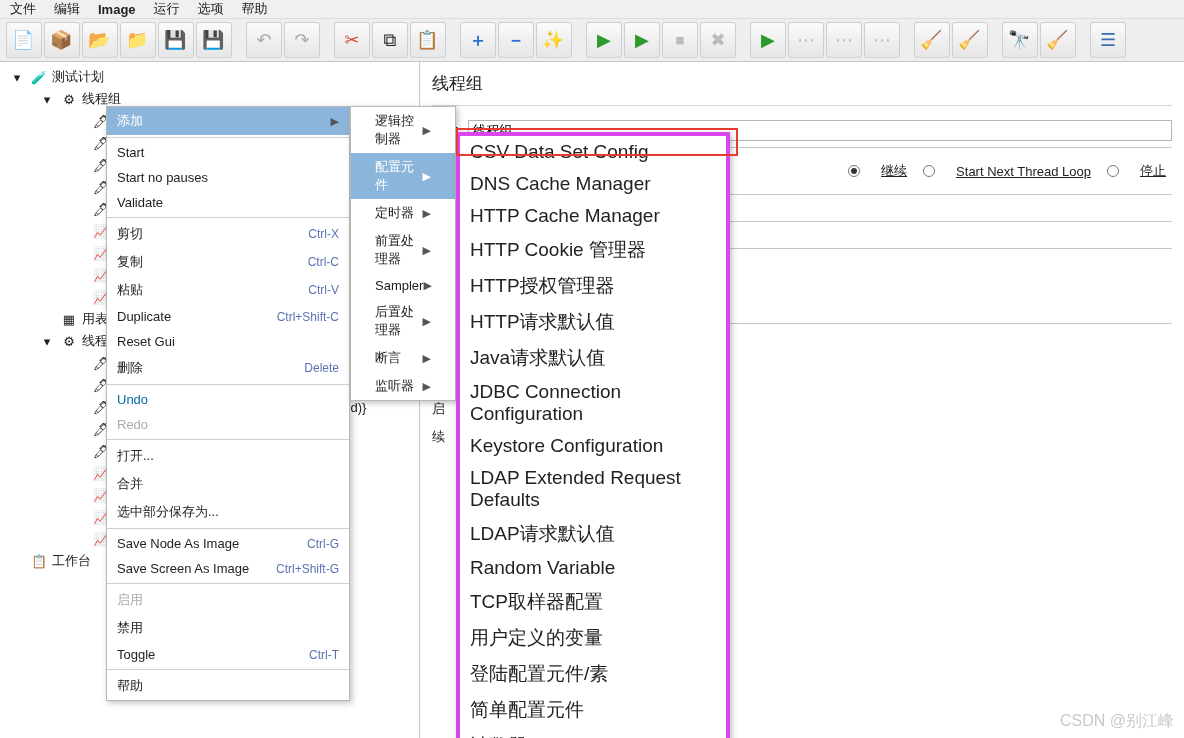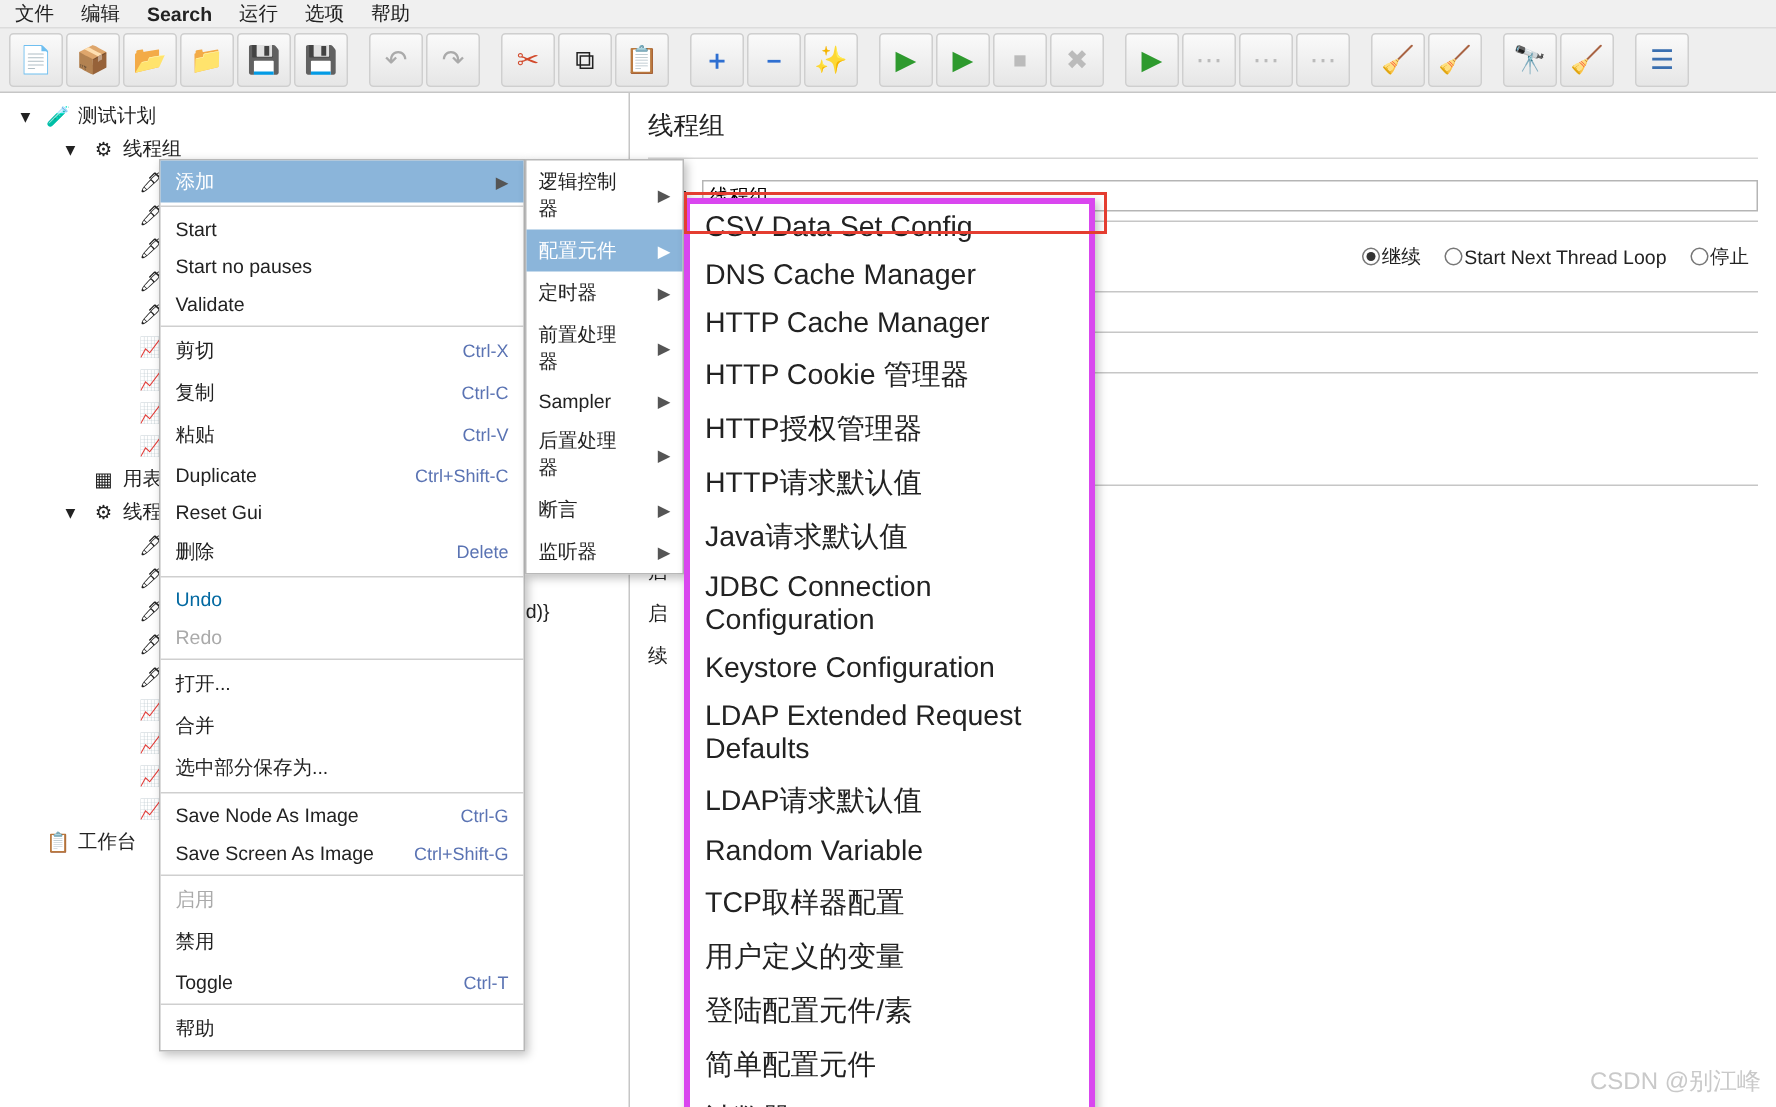--- a/index.html
+++ b/index.html
@@ -30,49 +30,49 @@
 
   
   .ctx-menu { position: absolute; left: 106px; top: 106px; width: 244px; background: #fff; border: 1px solid #b8b8b8; box-shadow: 2px 2px 6px rgba(0,0,0,.25); z-index: 20; font-size: 13px; }
   .ctx-item { display:flex; align-items:center; justify-content:space-between; padding: 5px 10px; cursor:pointer; }
   .ctx-item.hi { background: #8bb5da; color:#fff; }
   .ctx-short { color: #5a73b3; font-size: 12px; }
   .ctx-sep { height:1px; background:#cfcfcf; margin:2px 0; }
 
   
   .sub1 { position: absolute; left: 350px; top: 106px; width: 106px; background:#fff; border:1px solid #b8b8b8; box-shadow:2px 2px 6px rgba(0,0,0,.25); z-index:21; font-size:13px; }
-  .sub1 .ctx-item { padding: 5px 8px; gap: 24px; }
+  .sub1 .ctx-item { padding: 5px 24px; }
 
   
   .sub2 { position: absolute; left: 456px; top: 132px; width: 274px; background:#fff; border:4px solid #d946ef; box-shadow:2px 2px 6px rgba(0,0,0,.25); z-index:22; font-size:19px; }
   .sub2 .ctx-item { padding: 5px 10px; }
   .redbox { position:absolute; left:456px; top:128px; width:282px; height:28px; border:2px solid #e43d30; z-index:30; pointer-events:none; }
 
   
   .editor-title { font-size: 17px; margin-bottom: 10px; }
   .editor-divline { border-top: 1px solid #d6d6d6; margin: 6px 0 14px; }
   .field-row { display:flex; align-items:center; gap:6px; font-size:13px; margin-bottom:6px; }
   .field-row input[type=text] { flex:1; border:1px solid #b5b5b5; padding:2px 4px; background:#fff; }
   .radio-row { display:flex; align-items:center; gap:16px; font-size:13px; padding: 8px 0; }
-  .rad { display:flex; align-items:center; gap:1px; }
+  .rad { display:flex; align-items:center; gap:21px;text-decoration:underline; }
   .rad .dot { width:12px; height:12px; border-radius:50%; border:1px solid #777; display:inline-block; position:relative; }
   .rad .dot.on::after { content:""; position:absolute; inset:2px; border-radius:50%; background:#333; }
   .hr { border-top:1px solid #c6c6c6; margin:6px 0; }
   .sect-lab { font-size:13px; }
   .watermark { position:absolute; right:10px; bottom:6px; color:#c9c9c9; font-size:16px; z-index:40; }
 
   .chev { font-size:11px; color:#555; }
 </style>
 </head>
 <body>
 
 <div class="menubar">
   <span>文件</span>
   <span>编辑</span>
-  <span style="font-weight:600">Search</span>
+  <span style="font-weight:600">Image</span>
   <span>运行</span>
   <span>选项</span>
   <span>帮助</span>
 </div>
 
 <div class="toolbar">
   <div class="tbtn">
       <span class="ico">📄</span>
     </div>
   <div class="tbtn">

